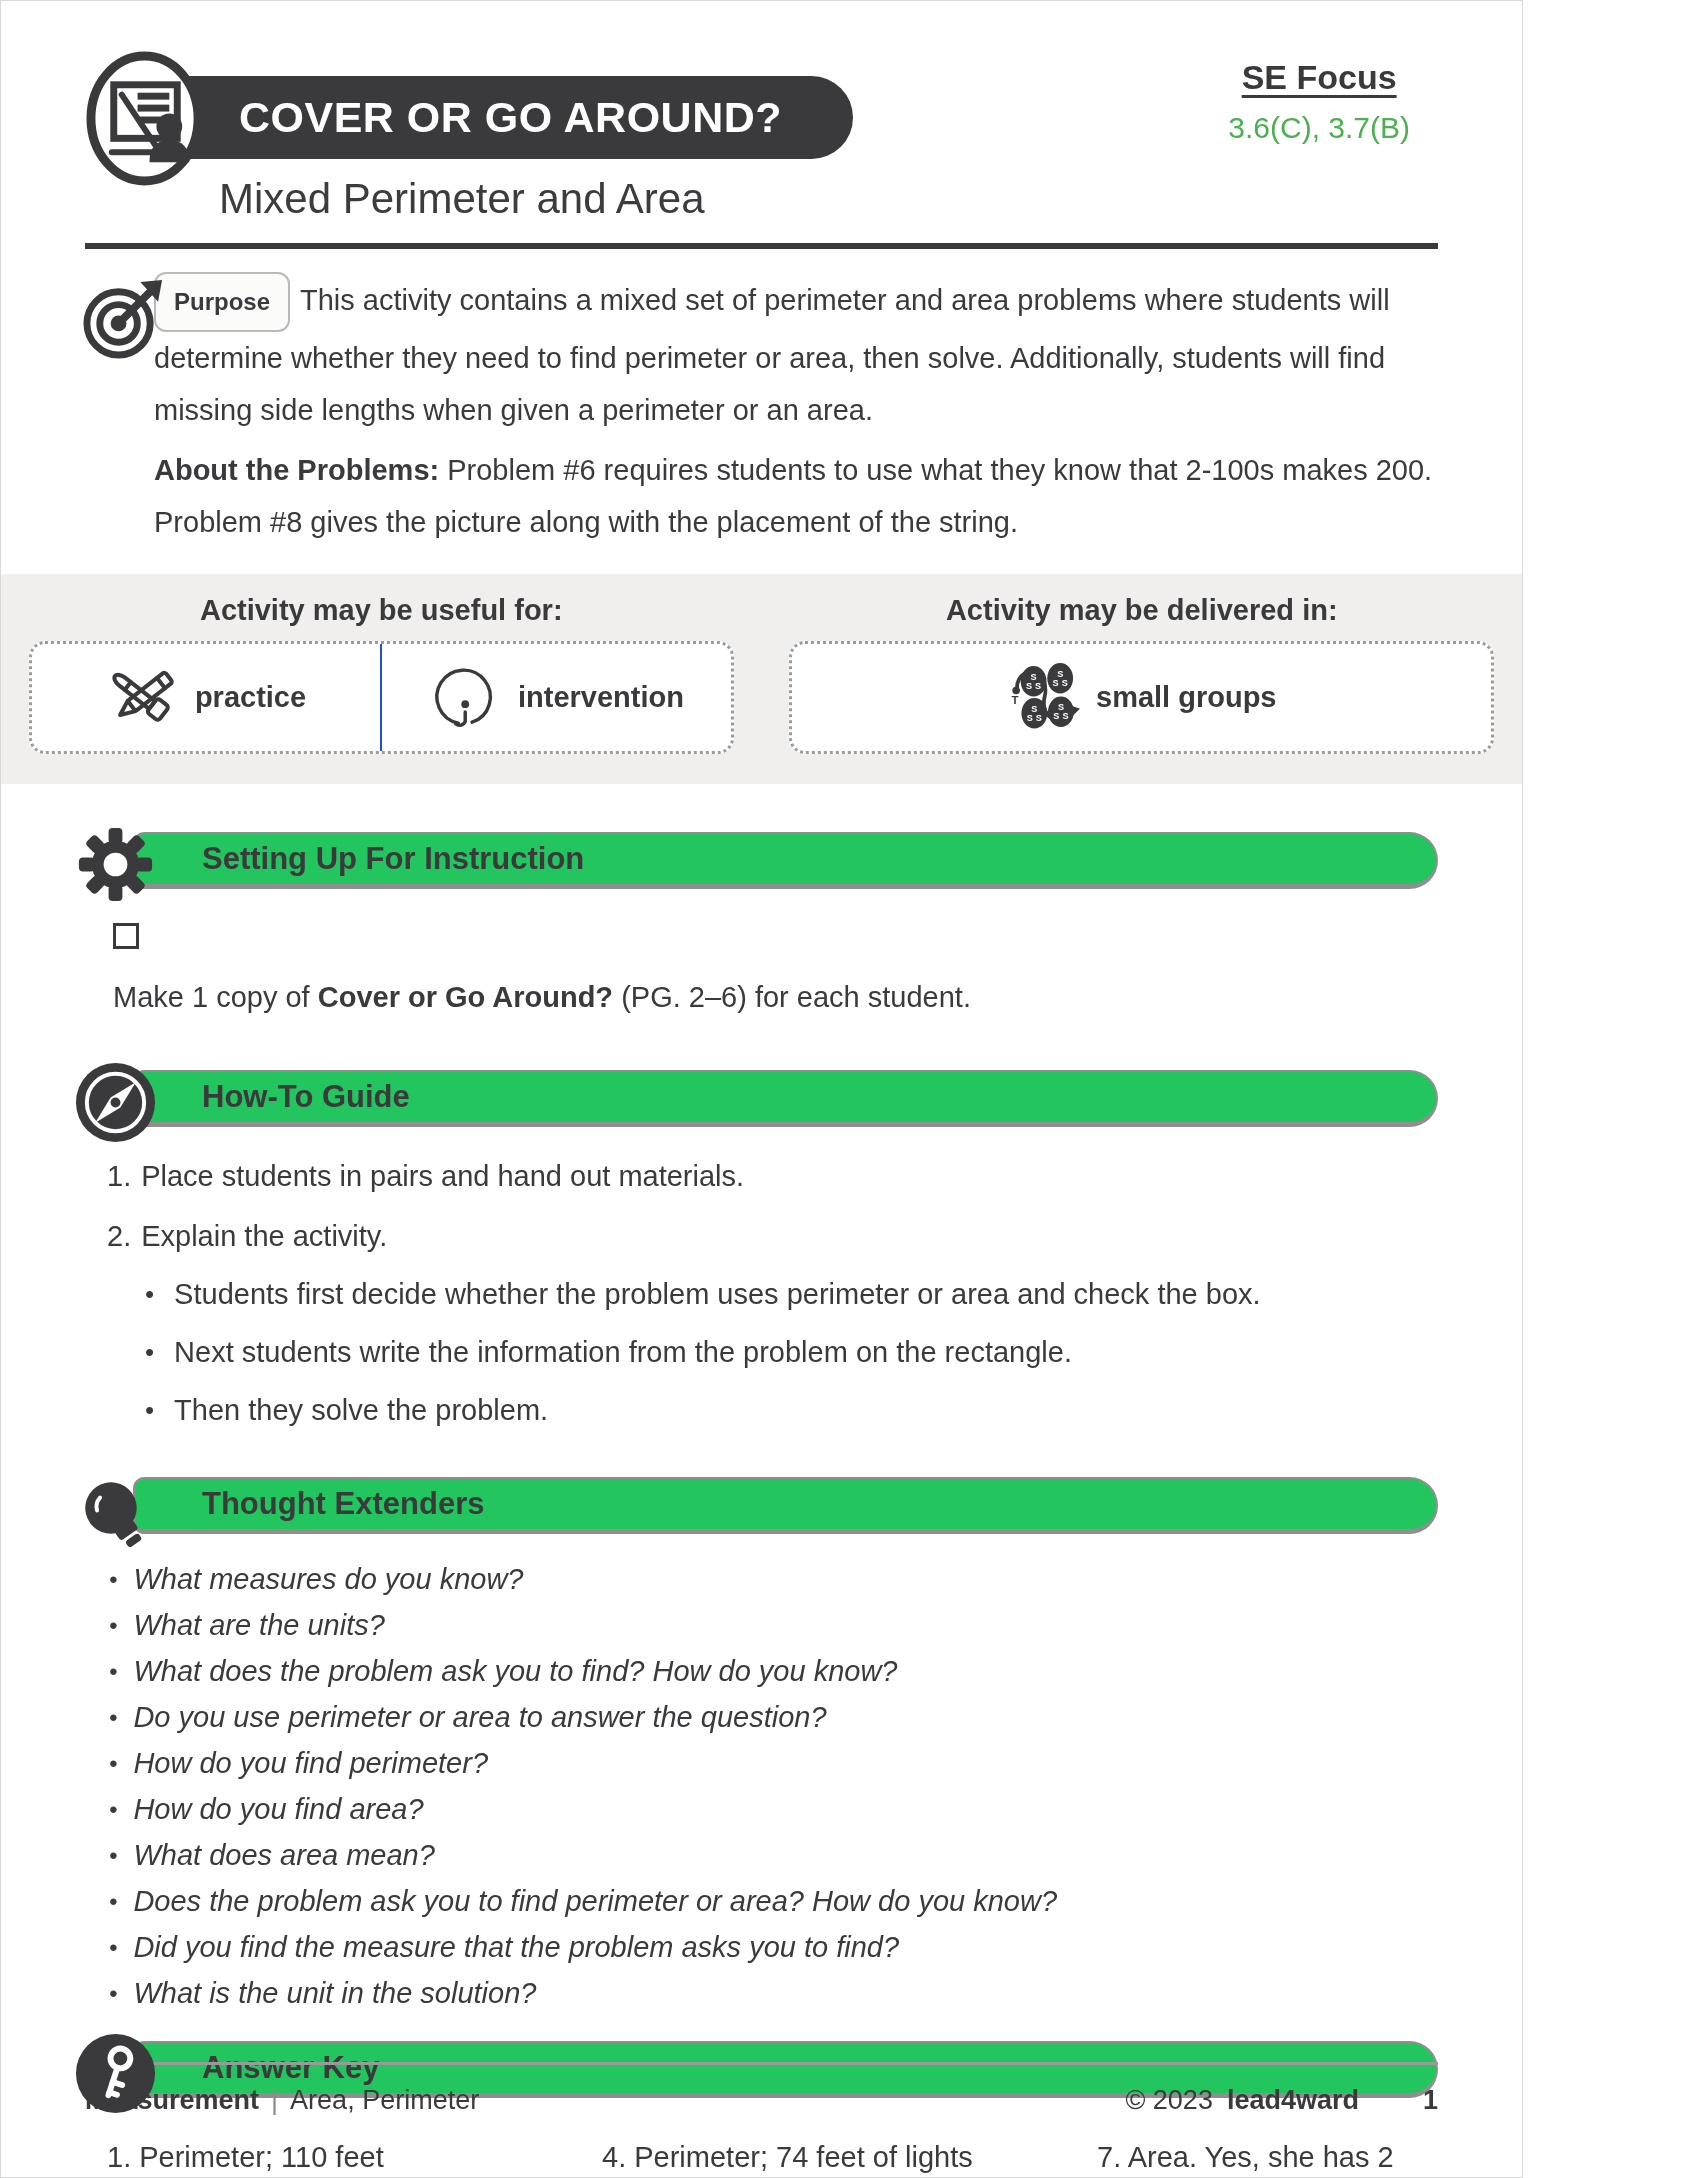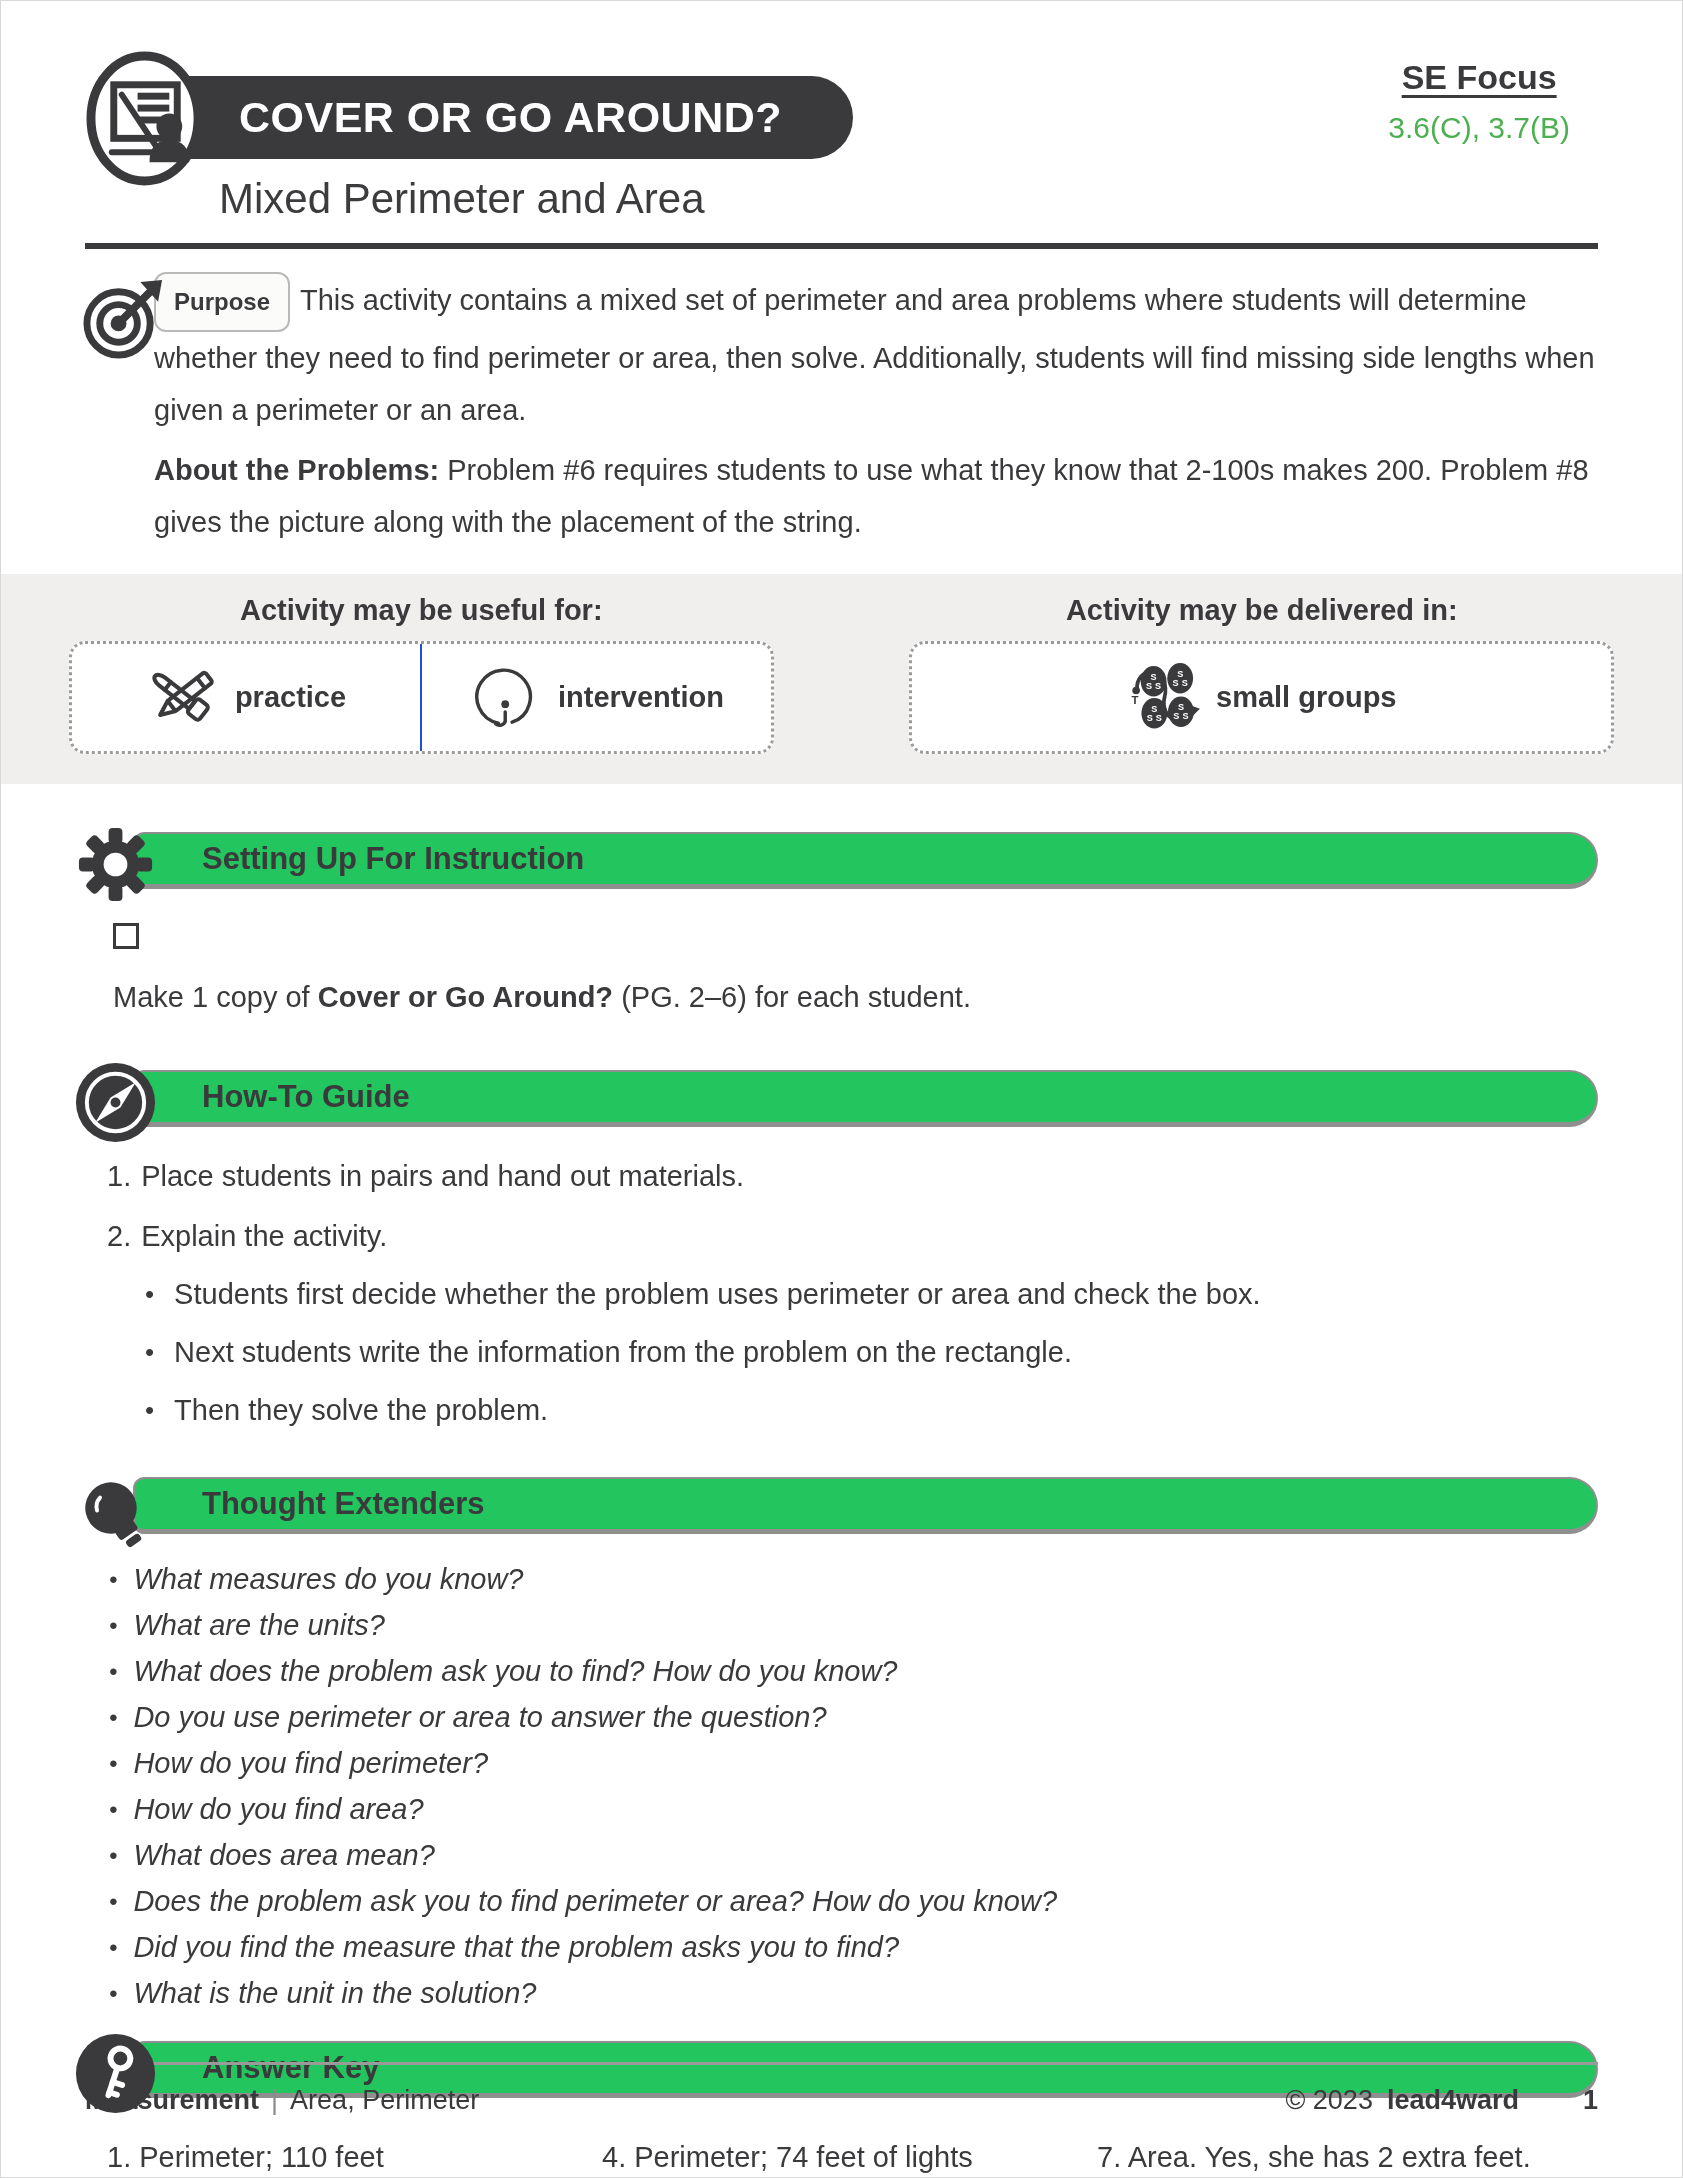--- a/index.html
+++ b/index.html
@@ -1,18 +1,18 @@
 <!DOCTYPE html>
 <html><head>
 <meta charset="utf-8">
 <style>
   * { margin:0; padding:0; box-sizing:border-box; }
   html,body { background:#fff; }
   body { font-family:"Liberation Sans", sans-serif; color:#3a3a3c; }
-  .page { position:relative; width:1683px; height:2178px; background:#fff; overflow:hidden; border:1px solid #d8d8d8; }
+  .page { position:relative; width:1523px; height:2178px; background:#fff; overflow:hidden; border:1px solid #d8d8d8; }
 
   
   .header { position:relative; height:259px; }
   .badge { position:absolute; left:85px; top:50px; width:121px; height:135px; z-index:3; }
   .banner { position:absolute; left:141px; top:75px; width:711px; height:83px;
             background:#3a3a3c; border-radius:44px; display:flex; align-items:center;
             padding-left:97px; color:#fff; font-size:43px; font-weight:bold; letter-spacing:0.5px; z-index:2; }
   .subtitle { position:absolute; left:218px; top:174px; font-size:42px; color:#3c3c3e; }
   .se-focus { position:absolute; right:112px; top:57px;text-align:center; }
   .se-title { font-size:34px; font-weight:bold; text-decoration:underline; text-underline-offset:6px; }

